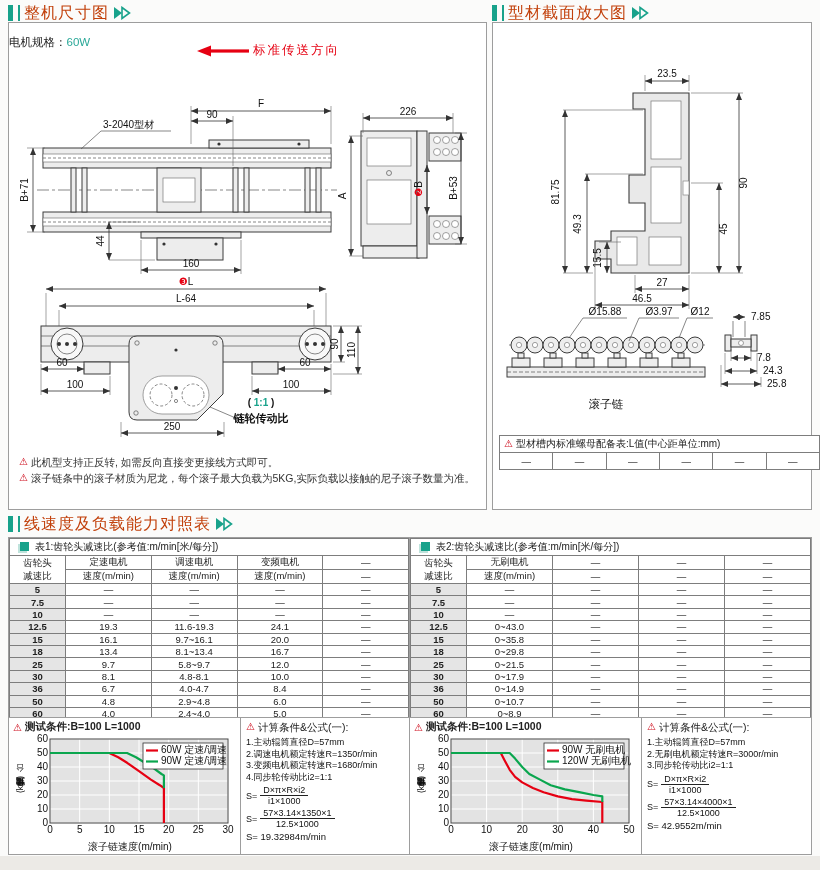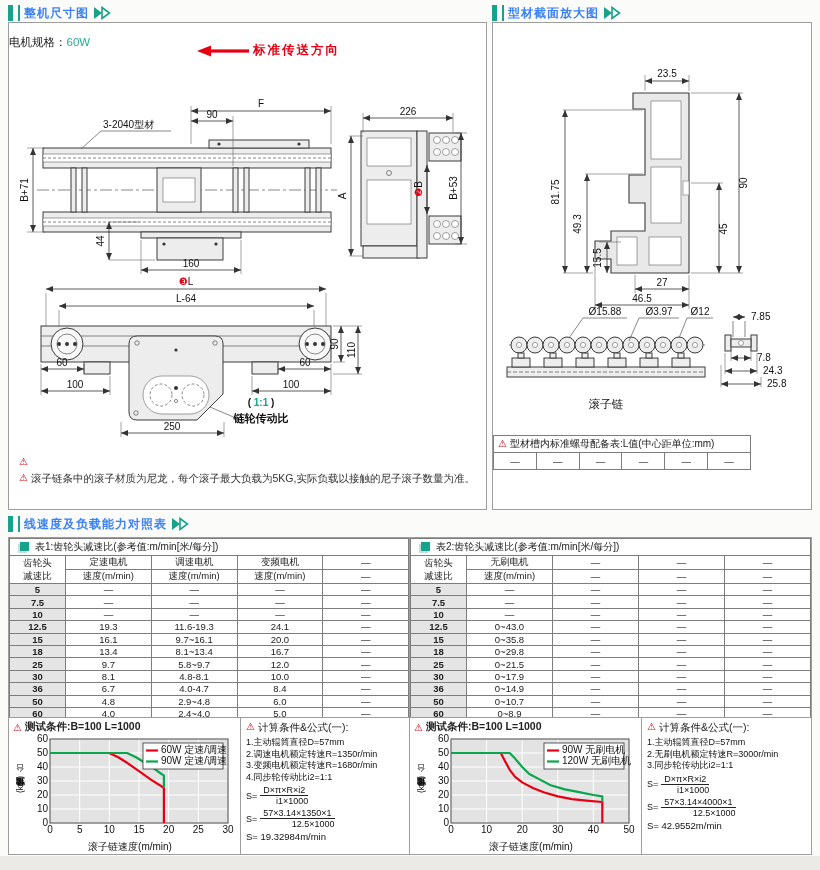--- a/index.html
+++ b/index.html
@@ -2,41 +2,41 @@
 <html><head>
 <meta charset="utf-8">
 <style>
 *{margin:0;padding:0;box-sizing:border-box}
 html,body{width:820px;height:870px;overflow:hidden}
 body{position:relative;background:#fbfbfa;font-family:"Liberation Sans","DejaVu Sans",sans-serif;color:#222}
 .footband{position:absolute;left:0;top:856px;width:820px;height:14px;background:#eceae6}
 .sec-head{position:absolute;display:flex;align-items:center;height:18px}
 .sec-bar{width:5px;height:16px;background:#18a28b;margin-right:5px}
 .sec-bar2{width:2px;height:16px;background:#18a28b;margin-right:4px}
-.sec-title{font-size:12px;font-weight:bold;color:#3b82f6;letter-spacing:1px}
+.sec-title{font-size:16px;font-weight:normal;color:#c2410c;letter-spacing:1px}
 .sec-arrow{margin-left:4px}
 .panel{position:absolute;background:#fff;border:1px solid #9d9d9d}
 .motor-line{position:absolute;left:0;top:12px;font-size:11.5px;color:#222}
 .motor-line .teal{color:#2aa898}
 .dir-arrow{position:absolute;left:188px;top:19px;display:flex;align-items:center}
-.dir-arrow .txt{color:#e60012;font-weight:bold;font-size:12.5px;letter-spacing:2px;margin-left:4px}
+.dir-arrow .txt{color:#e60012;font-weight:normal;font-size:12.5px;letter-spacing:2px;margin-left:4px}
 .notes{position:absolute;left:10px;top:431px;width:462px}
 .note-line{font-size:10.5px;color:#333;line-height:16px;display:flex}
 .warn{color:#cf1322;font-size:10px;margin-right:3px;flex:none}
 svg text{font-family:"Liberation Sans","DejaVu Sans",sans-serif;font-size:10px;fill:#111}
 .dt{text-anchor:middle}
 .oln{fill:#ededed;stroke:#3c3c3c;stroke-width:1}
 .wht{fill:#fff;stroke:#787878;stroke-width:.7}
 .thin{stroke:#555;stroke-width:.7;fill:none}
 .ext{stroke:#666;stroke-width:.6}
 .dim{stroke:#333;stroke-width:.8;fill:none}
 #lsvg .dim{marker-start:url(#ar1);marker-end:url(#ar1)}
 #rsvg .dim{marker-start:url(#ar2);marker-end:url(#ar2)}
 
-.nut-table{position:absolute;left:0;top:412px;width:258px;border-collapse:collapse;table-layout:fixed;font-size:9.5px}
+.nut-table{position:absolute;left:6px;top:412px;width:321px;border-collapse:collapse;table-layout:fixed;font-size:9.5px}
 .nut-table td{border:1px solid #7d7d7d;text-align:center;height:17px;background:#fff}
 .nut-table .cap td{text-align:left;padding-left:4px;font-size:10px}
 
 .bottom-box{position:absolute;left:8px;top:537px;width:804px;height:318px;background:#fff;border:1px solid #9d9d9d;display:flex}
 .half{width:50%;display:flex;flex-direction:column;position:relative}
 .half.lhalf{border-right:1px solid #9d9d9d}
 .tbl-wrap{height:186px;overflow:hidden}
 .speed-table{width:100%;border-collapse:collapse;table-layout:fixed;font-size:9.5px}
 .speed-table th,.speed-table td{border:1px solid #7d7d7d;text-align:center;font-weight:normal;height:13px;padding:0}
 .speed-table tr.cap th{height:17px;text-align:left;padding-left:10px;font-size:10px;border-bottom:1px solid #7d7d7d}
@@ -46,21 +46,21 @@
 .chart-row{flex:1;display:flex;border-top:1px solid #9d9d9d}
 .chart-cell{width:232px;flex:none;border-right:1px solid #9d9d9d;padding:2px 0 0 4px;position:relative}
 .formula-cell{flex:1;padding:2px 5px}
 .ct-row{display:flex;align-items:center;font-size:10.5px;font-weight:bold;height:14px}
 .chart-flex{display:flex;align-items:flex-start}
 .ylab{writing-mode:vertical-rl;transform:rotate(180deg);font-size:8.5px;width:13px;height:102px;display:flex;align-items:center;justify-content:center;color:#111}
 .xlab{width:208px;margin-left:13px;text-align:center;font-size:10px;color:#111}
 .fcap{display:flex;font-size:10.5px;margin:1px 0 2px;font-weight:normal}
 .f-line{font-size:9px;line-height:11.6px;color:#111}
 .sline{display:flex;align-items:center;font-size:9px;margin:2px 0;color:#111}
-.frac{display:inline-block;text-align:right;margin-left:3px}
+.frac{display:inline-block;text-align:center;margin-left:3px}
 .frac .num{display:block;border-bottom:1px solid #222;padding:0 3px}
 .frac .den{display:block}
 .fres{font-size:9.5px;margin-top:2px;color:#111}
 </style>
 </head>
 <body>
 
 <div class="sec-head" style="left:8px;top:4px">
   <span class="sec-bar"></span>
     <span class="sec-bar2"></span>
@@ -254,20 +254,21 @@
     <text class="dt" x="163" y="342">250</text>
     <text class="dt" x="252" y="318" style="font-weight:bold">
       <tspan>( </tspan><tspan fill="#18a28b">1:1</tspan><tspan> )</tspan>
     </text>
     <text class="dt" x="252" y="334" style="font-weight:bold;font-size:11px">链轮传动比</text>
   </svg>
 
   <div class="notes">
     <div class="note-line">
         <span class="warn">⚠</span>
+        <span>此机型支持正反转, 如需反向直接变更接线方式即可。</span>
       </div>
     <div class="note-line">
         <span class="warn">⚠</span>
         <span>滚子链条中的滚子材质为尼龙，每个滚子最大负载为5KG,实际负载以接触的尼子滚子数量为准。</span>
       </div>
   </div>
 </div>
 
 <div class="panel" style="left:492px;top:22px;width:320px;height:488px">
   <svg id="rsvg" style="position:absolute;left:0;top:30px" width="318" height="380" viewBox="0 0 318 380">

